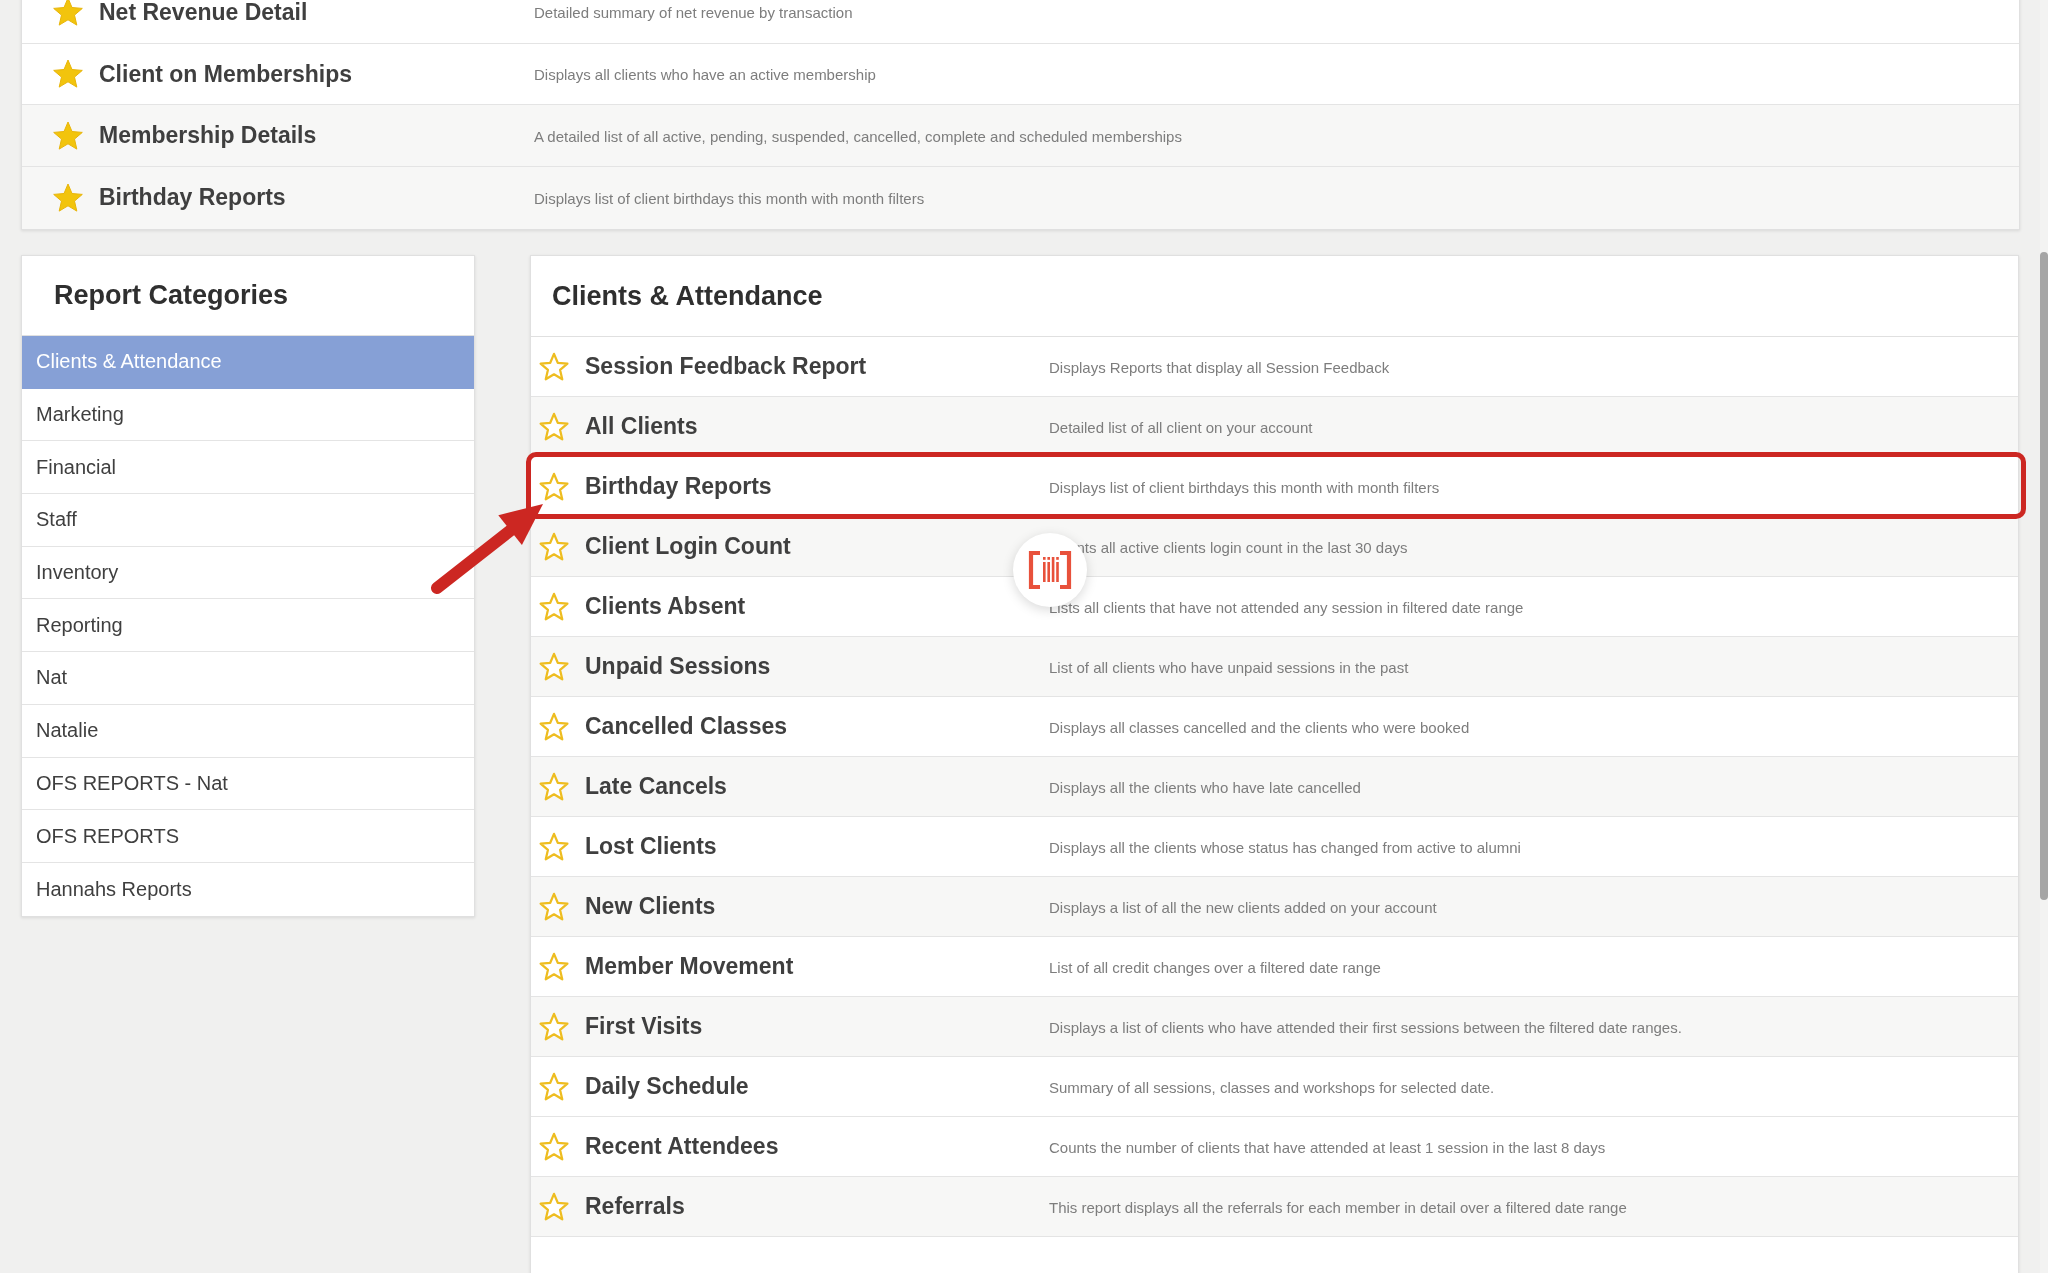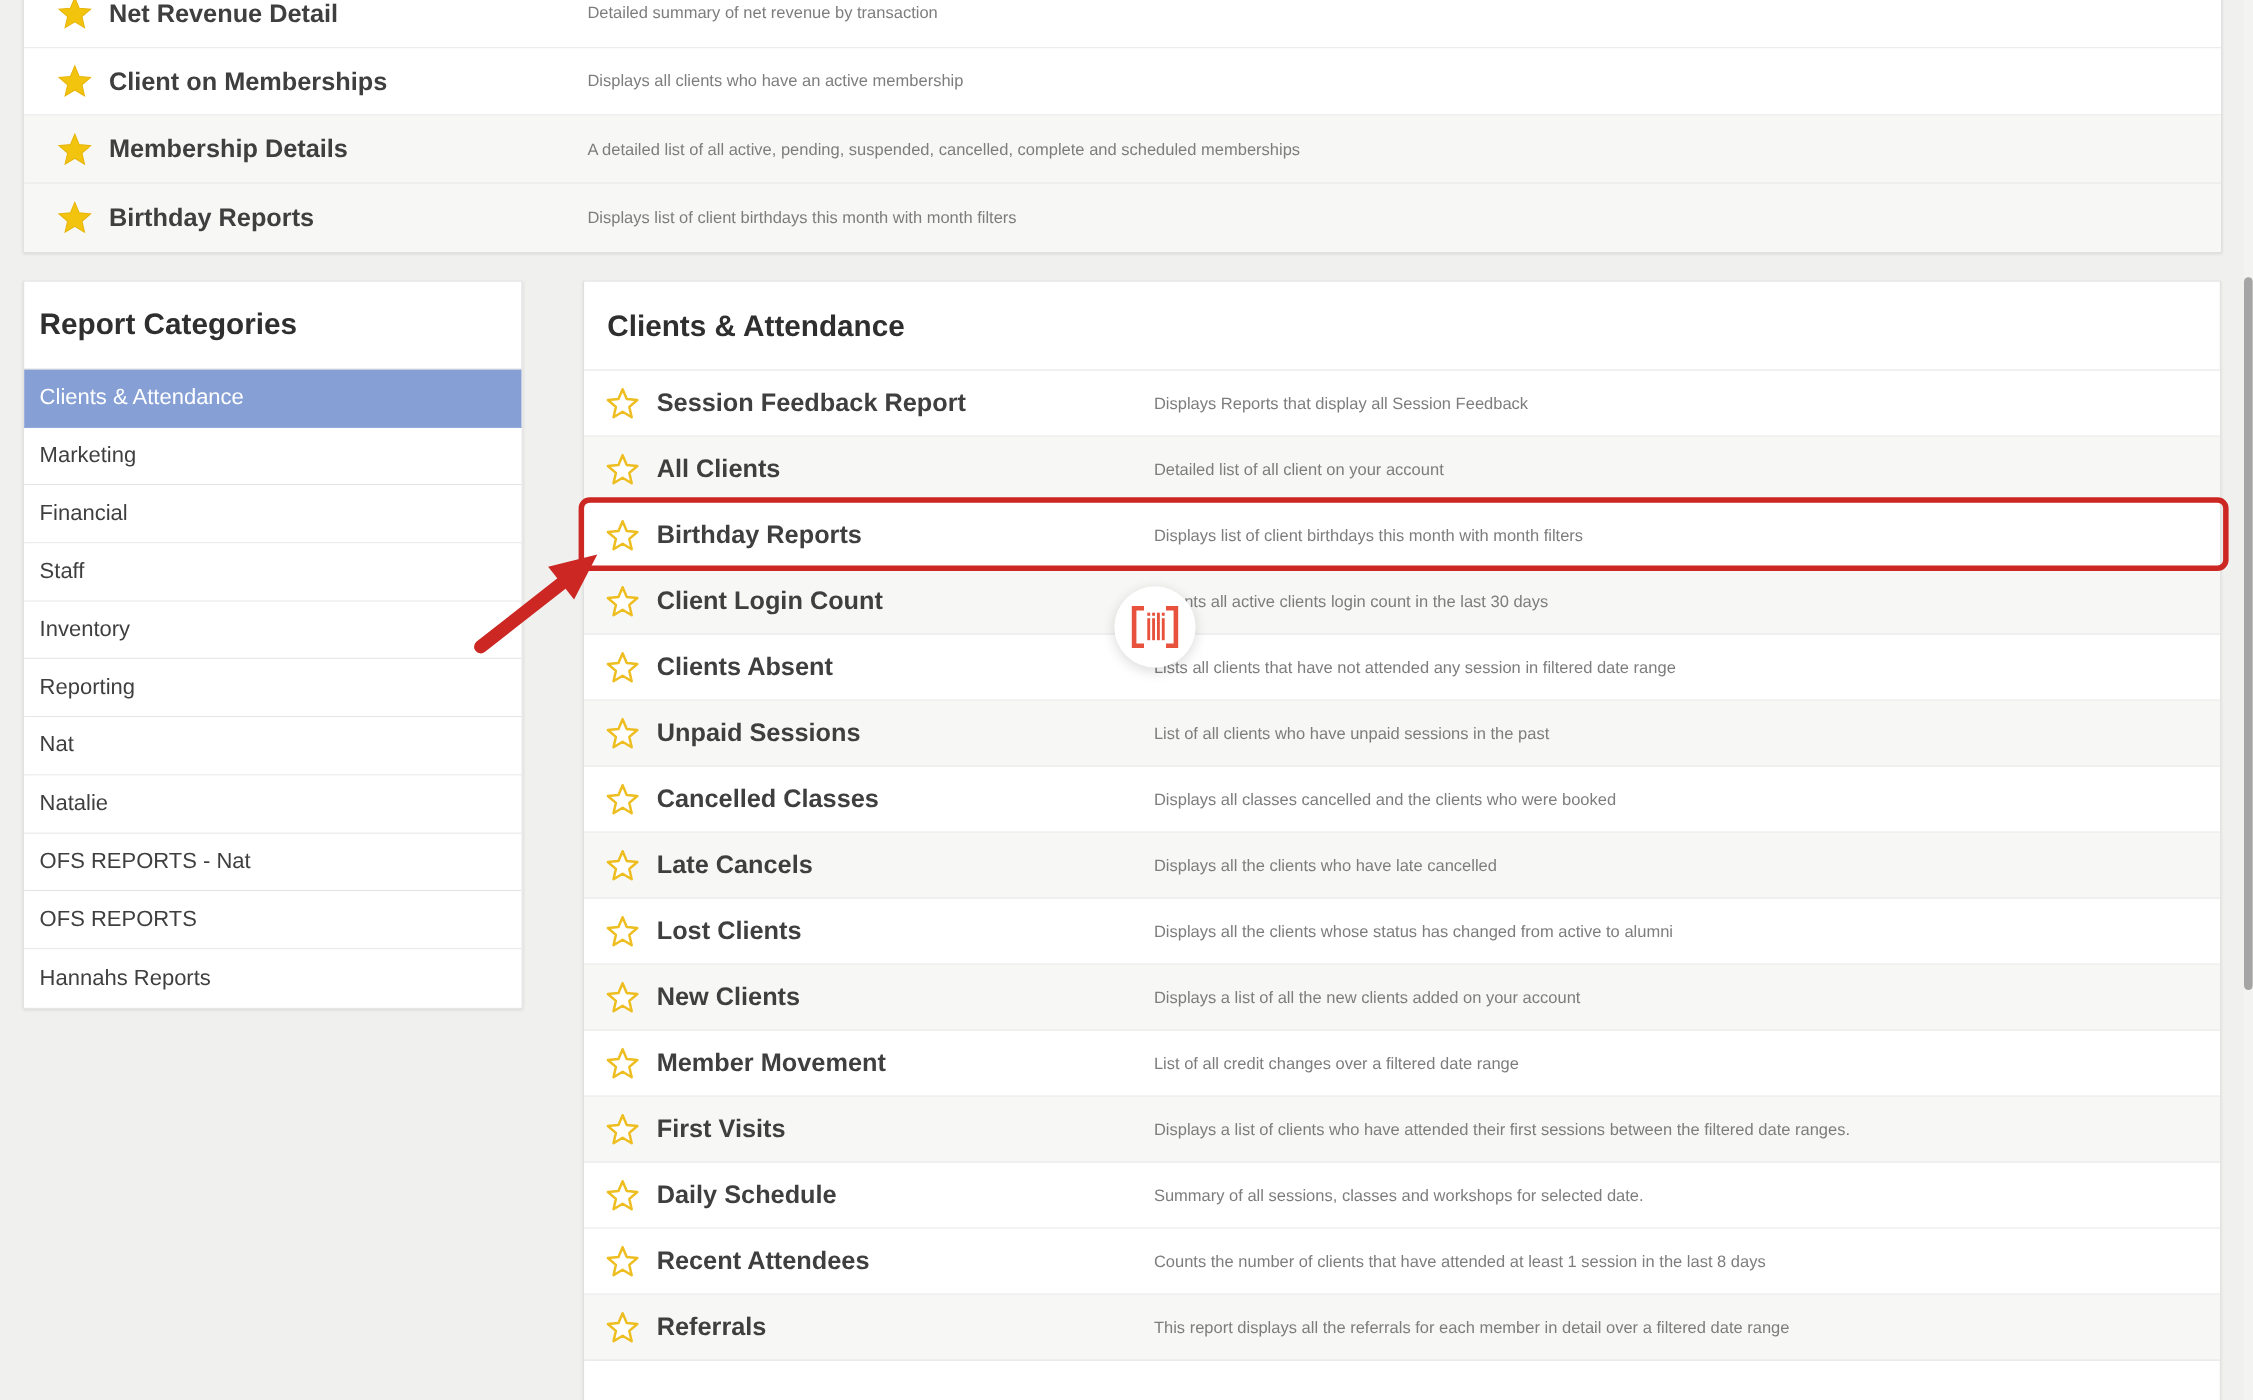--- a/index.html
+++ b/index.html
@@ -42,41 +42,41 @@
   .frow .staricon{width:32px;height:32px;flex:0 0 32px;margin-right:15px;}
   .rtitle{font-size:23px;font-weight:700;color:var(--title_text);white-space:nowrap;}
   .rdesc{
     position:absolute;font-size:15px;color:var(--desc_text);
     white-space:nowrap;top:50%;transform:translateY(-50%);
   }
   .frow .rdesc{left:512px;}
   
   #sidebar{left:21px;top:255px;width:454px;}
   .side-header{
-    height:80px;display:flex;align-items:center;padding-left:14px;
+    height:80px;display:flex;align-items:center;padding-left:32px;
     border-bottom:1px solid var(--panel_border);
     font-size:27px;font-weight:700;color:var(--header_text);
   }
   .side-item{
     height:52.7px;display:flex;align-items:center;padding-left:14px;
     border-bottom:1px solid var(--row_border);
     font-size:20px;color:var(--title_text);background:#fff;cursor:pointer;
   }
   .side-item:last-child{border-bottom:none;text-align:right;}
   .side-item.selected{background:var(--selected_blue);color:#fff;border-bottom-color:var(--selected_blue);}
   
   #main{left:530px;top:255px;width:1489px;height:1045px;}
   .main-header{
     height:81px;display:flex;align-items:center;padding-left:21px;
     border-bottom:1px solid var(--panel_border);
     font-size:27px;font-weight:700;color:var(--header_text);
   }
   .mrow{
     position:relative;height:60px;display:flex;align-items:center;
-    padding-left:20px;border-bottom:1px solid var(--row_border);background:#fff;
+    padding-left:8px;border-bottom:1px solid var(--row_border);background:#fff;
   }
   .mrow.alt{background:var(--row_alt_bg);}
   .mrow .staricon{width:30px;height:30px;flex:0 0 30px;margin-right:16px;}
   .mrow .rdesc{left:518px;text-align:right;}
   
   #highlight-box{
     position:absolute;left:526px;top:452px;width:1500px;height:67px;
     border:5px solid var(--annotation_red);border-radius:10px;
     pointer-events:none;z-index:30;
   }

